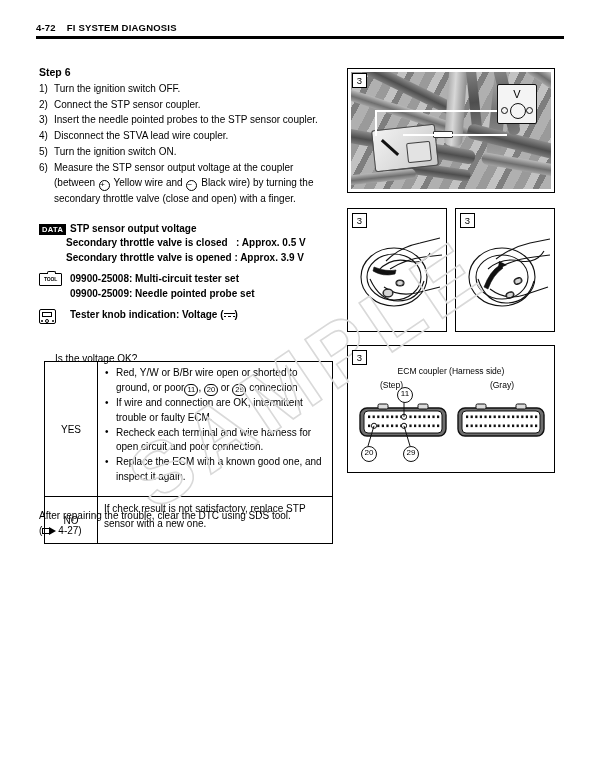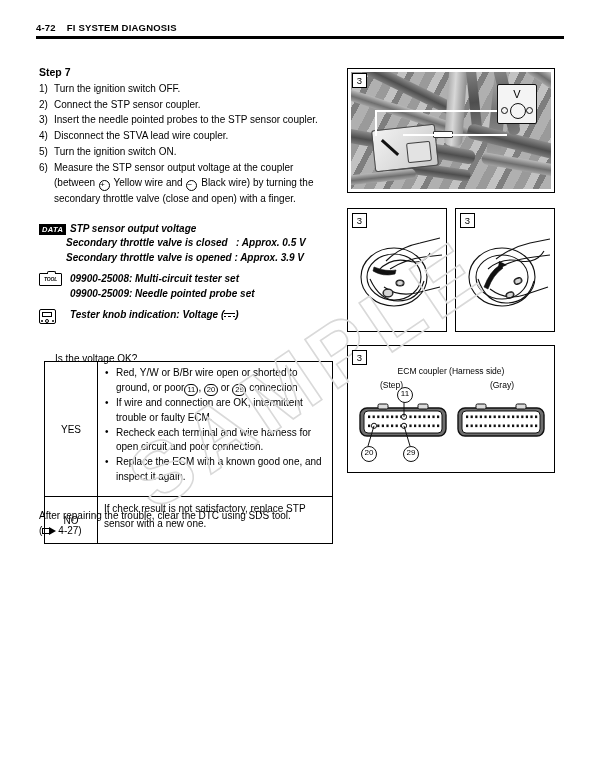--- a/index.html
+++ b/index.html
@@ -87,21 +87,21 @@
     line-height: 9px;
     padding: 0 1px;
     border: 1px solid #000;
     border-radius: 6px;
     text-align: center;
     font-size: 7.5px;
     vertical-align: -1px;
   }
 
   
-  #spec-block { margin-top: 16px; font-style: italic; }
+  #spec-block { margin-top: 16px; }
   .spec-row {
     display: flex;
     align-items: flex-start;
     font-size: 10px;
   }
   .badge-cell {
     flex: 0 0 31px;
     padding-top: 1px;
   }
   .data-badge {
@@ -394,21 +394,21 @@
 <div id="page-header">
   <div class="hdr-line">
     <span class="folio">4-72</span>
     <span>FI SYSTEM DIAGNOSIS</span>
   </div>
   <div class="rule"></div>
 </div>
 
 <div id="left-col">
 
-  <div class="step-title">Step 7</div>
+  <div class="step-title">Step 6</div>
 
   <div class="step-list">
     <div class="step-row">
       <span class="step-num">1)</span>
       <span class="step-text">Turn the ignition switch OFF.</span>
     </div>
     <div class="step-row">
       <span class="step-num">2)</span>
       <span class="step-text">Connect the STP sensor coupler.</span>
     </div>

